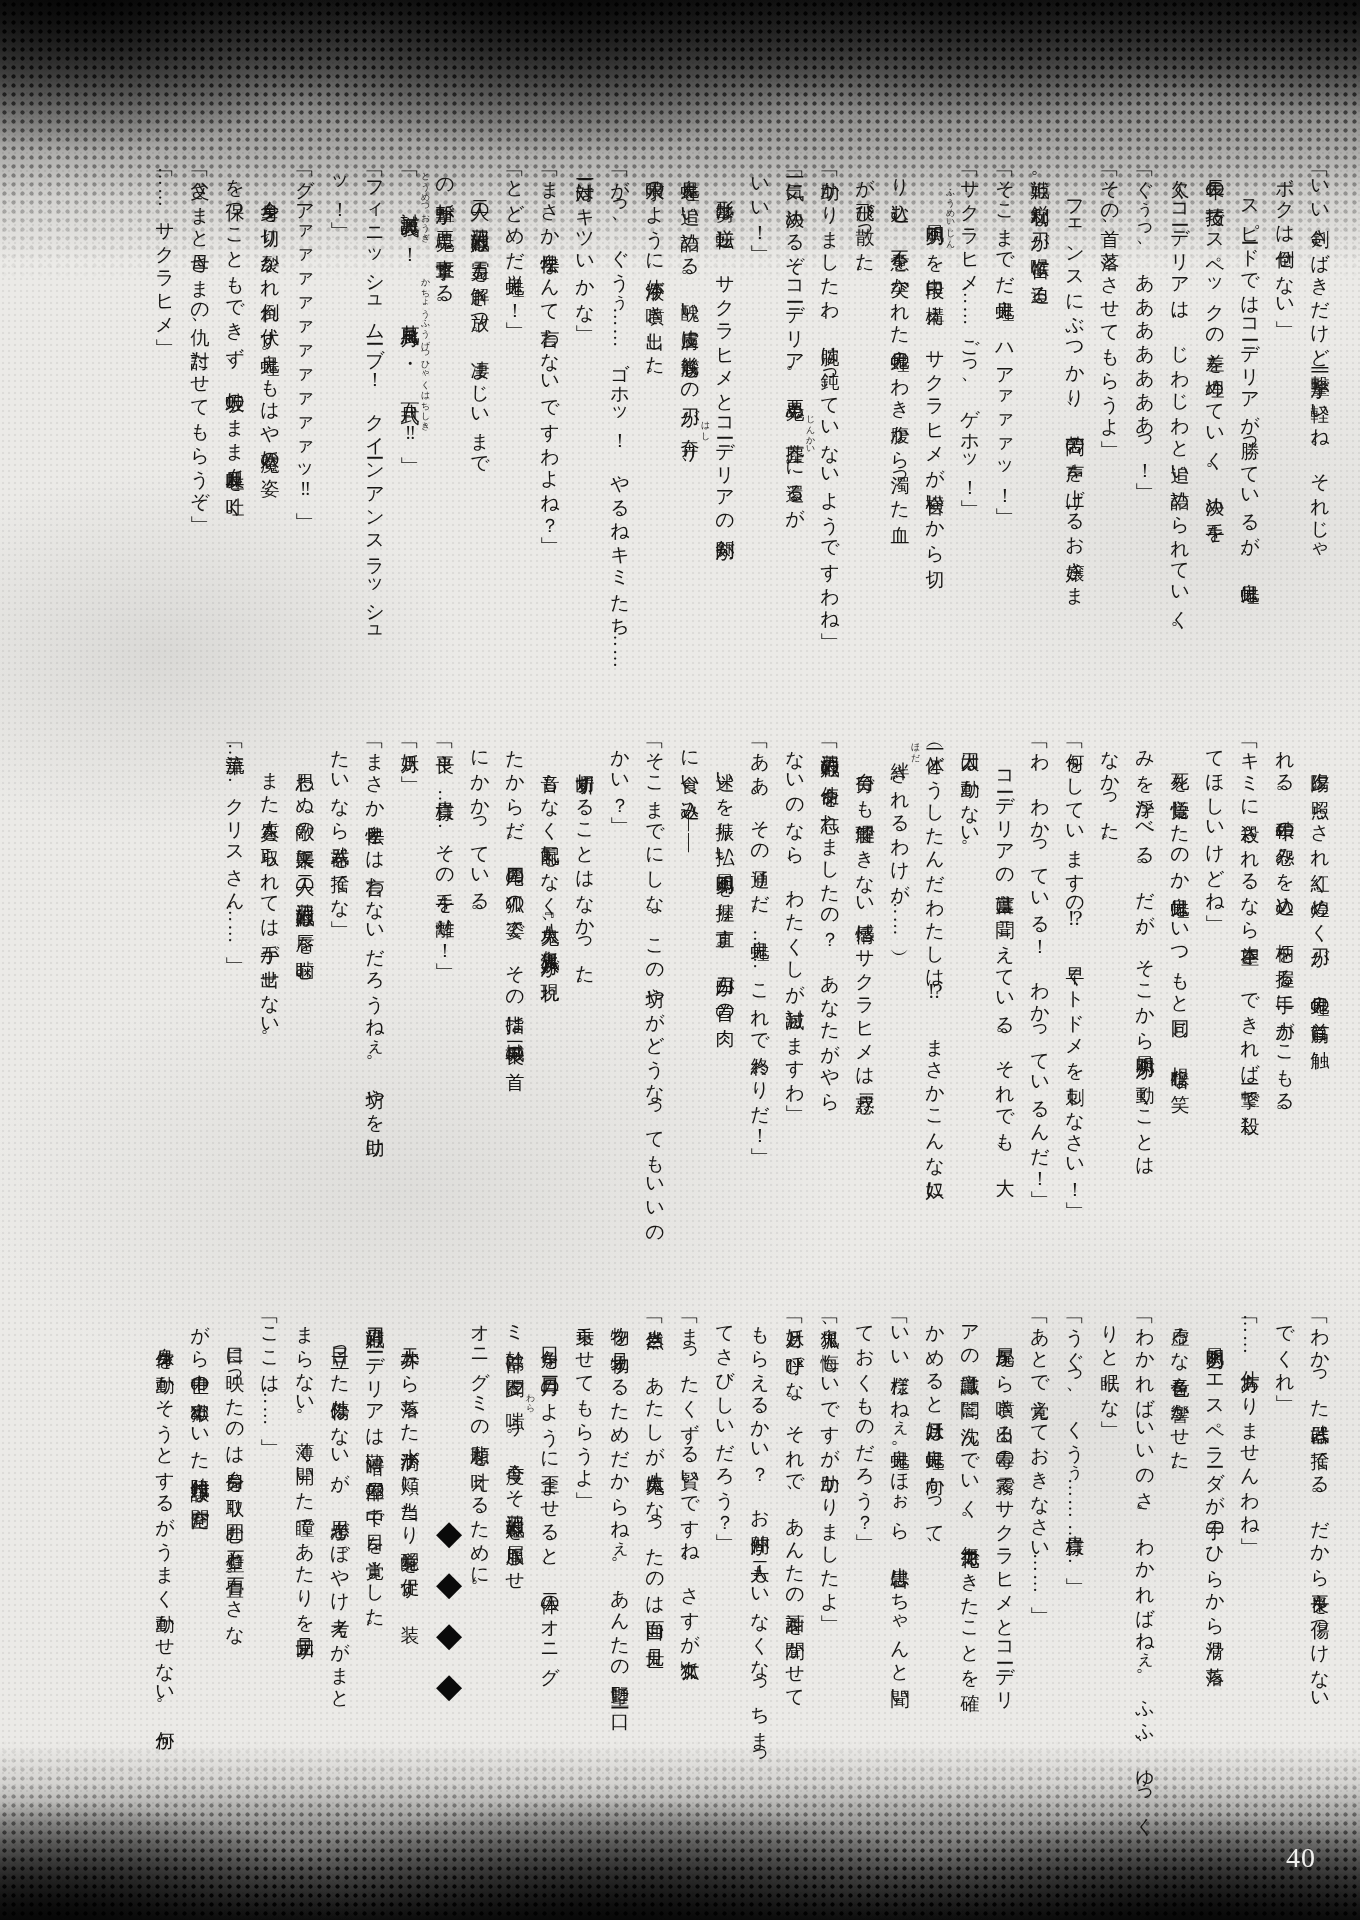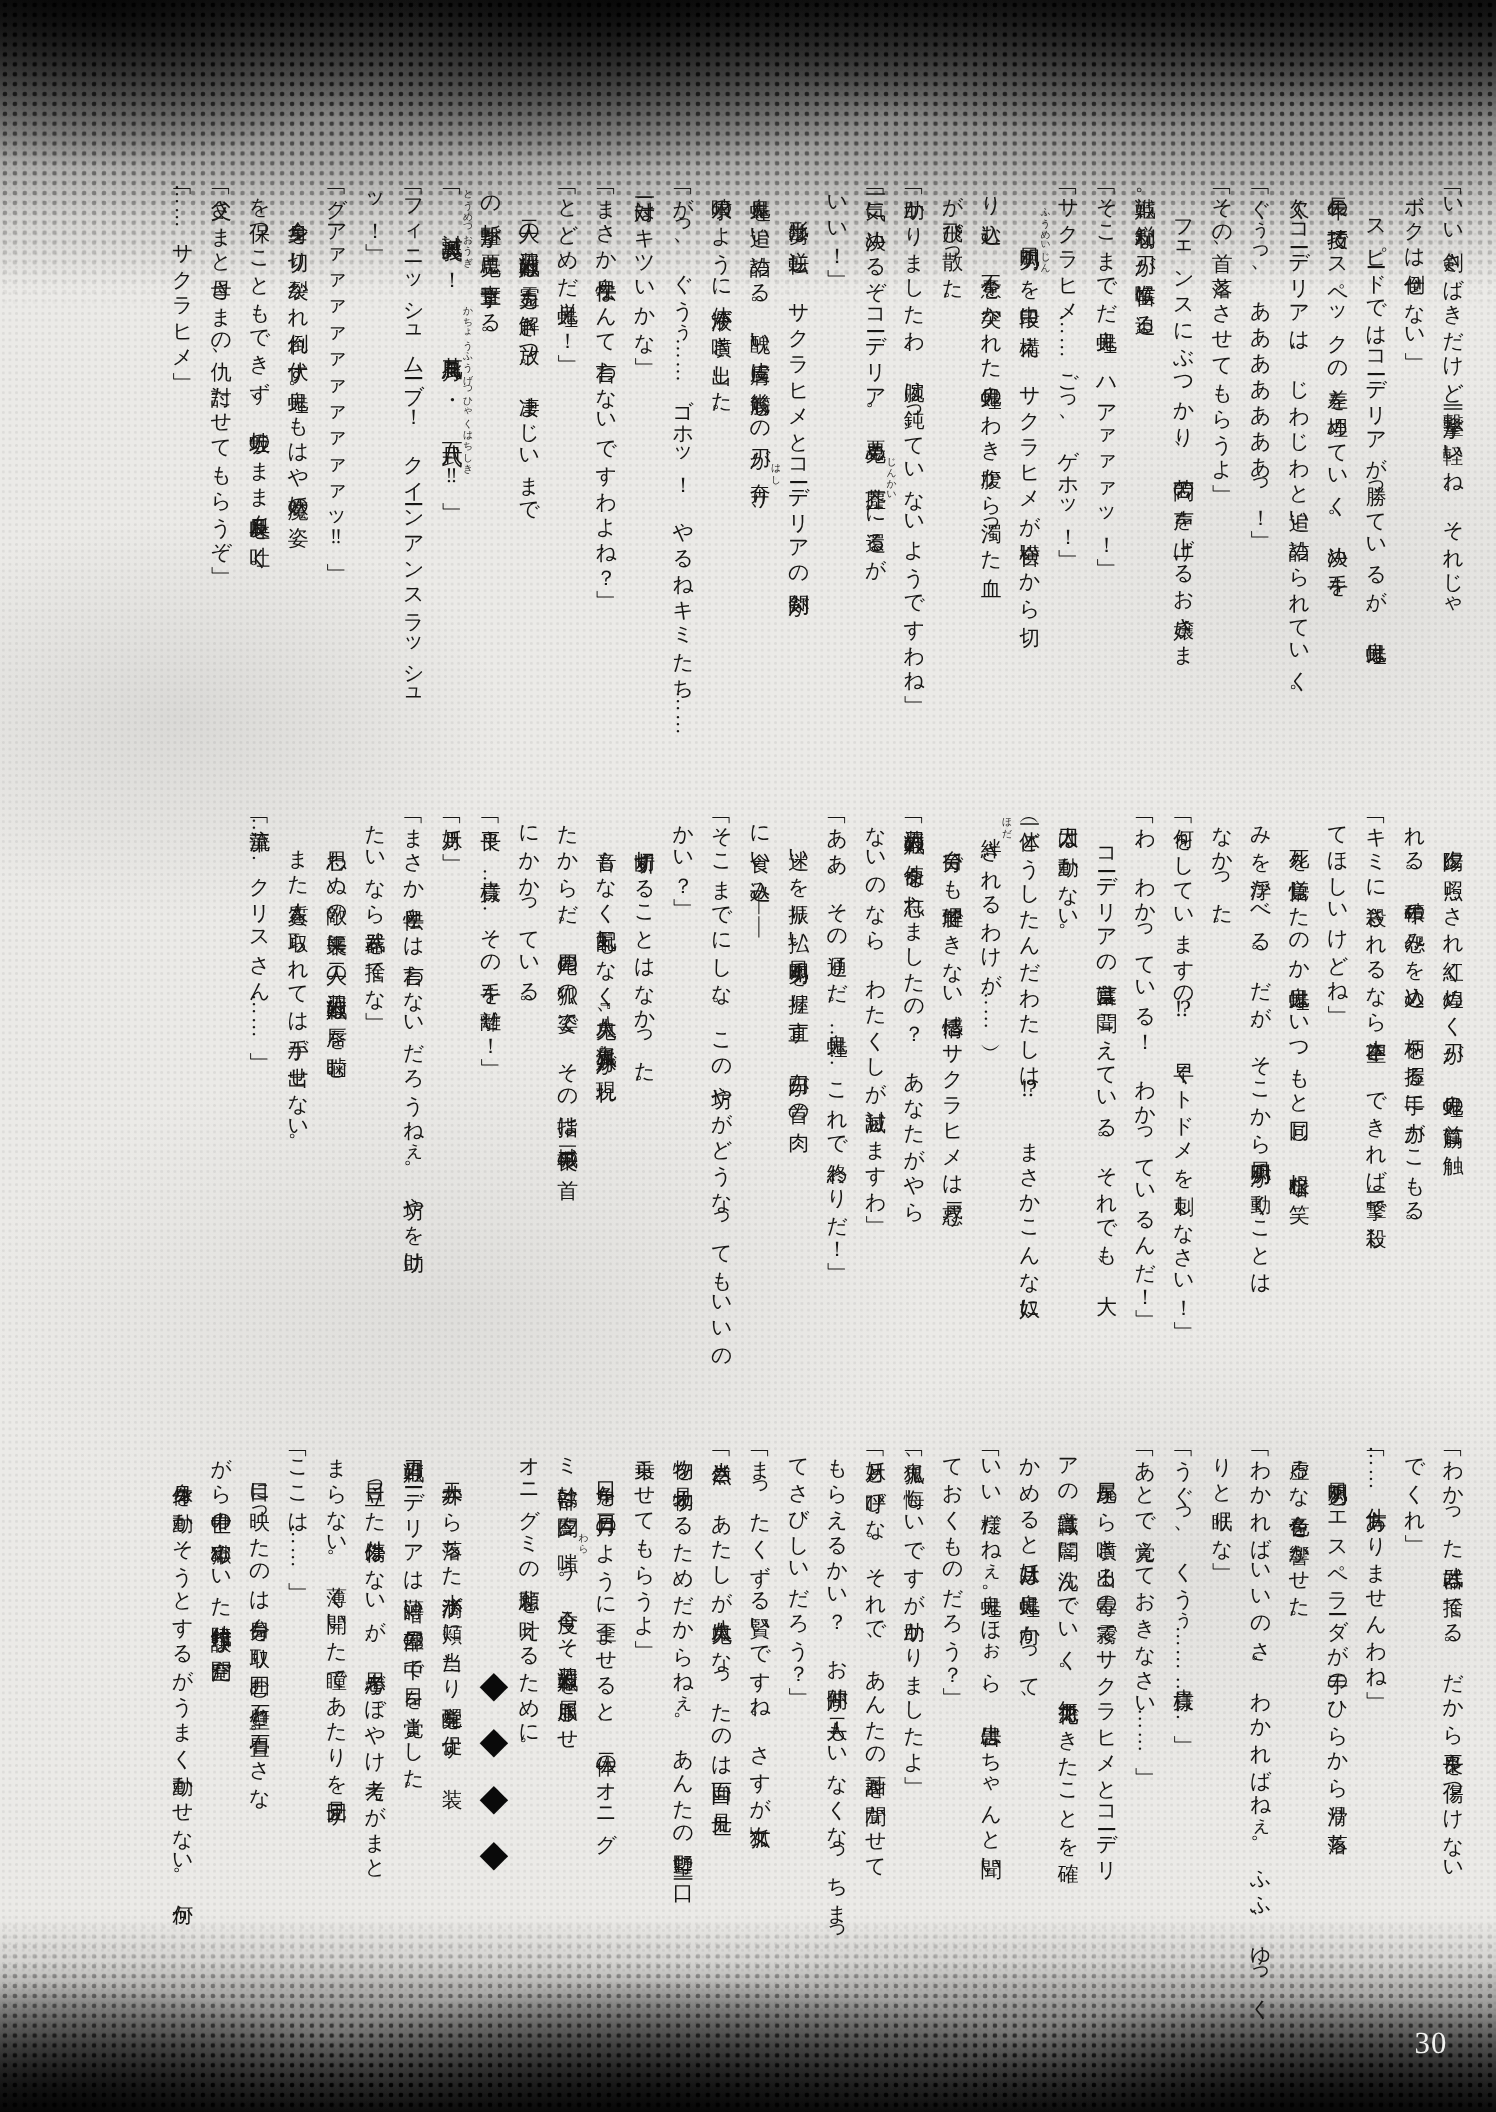--- a/index.html
+++ b/index.html
@@ -184,13 +184,13 @@
 刃戦姫コーデリアは薄暗い部屋の中で目を覚ました。
 　目立った外傷はないが、思考がぼやけ考えがまと
 まらない。薄く開いた瞳であたりを見回す。
 「ここは……」
 　目に映ったのは自分を取り囲む石壁と石畳。さな
 がら中世の牢獄めいた時代錯誤な空間だ。
 　身体を動かそうとするがうまく動かせない。何か</div>
 
 <div class="scene-break">◆◆◆◆</div>
 
-<div class="page-number">30</div>
+<div class="page-number">40</div>
 
 </body></html>

